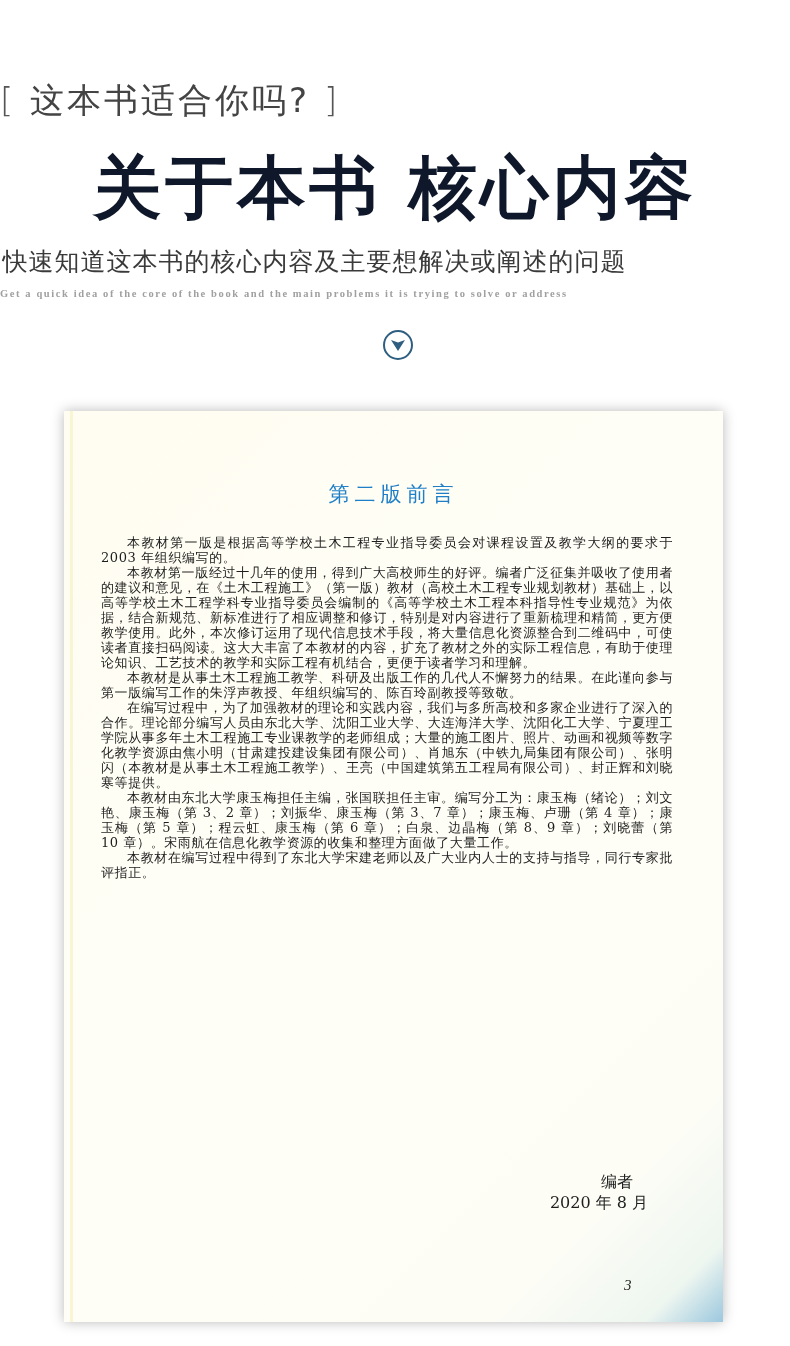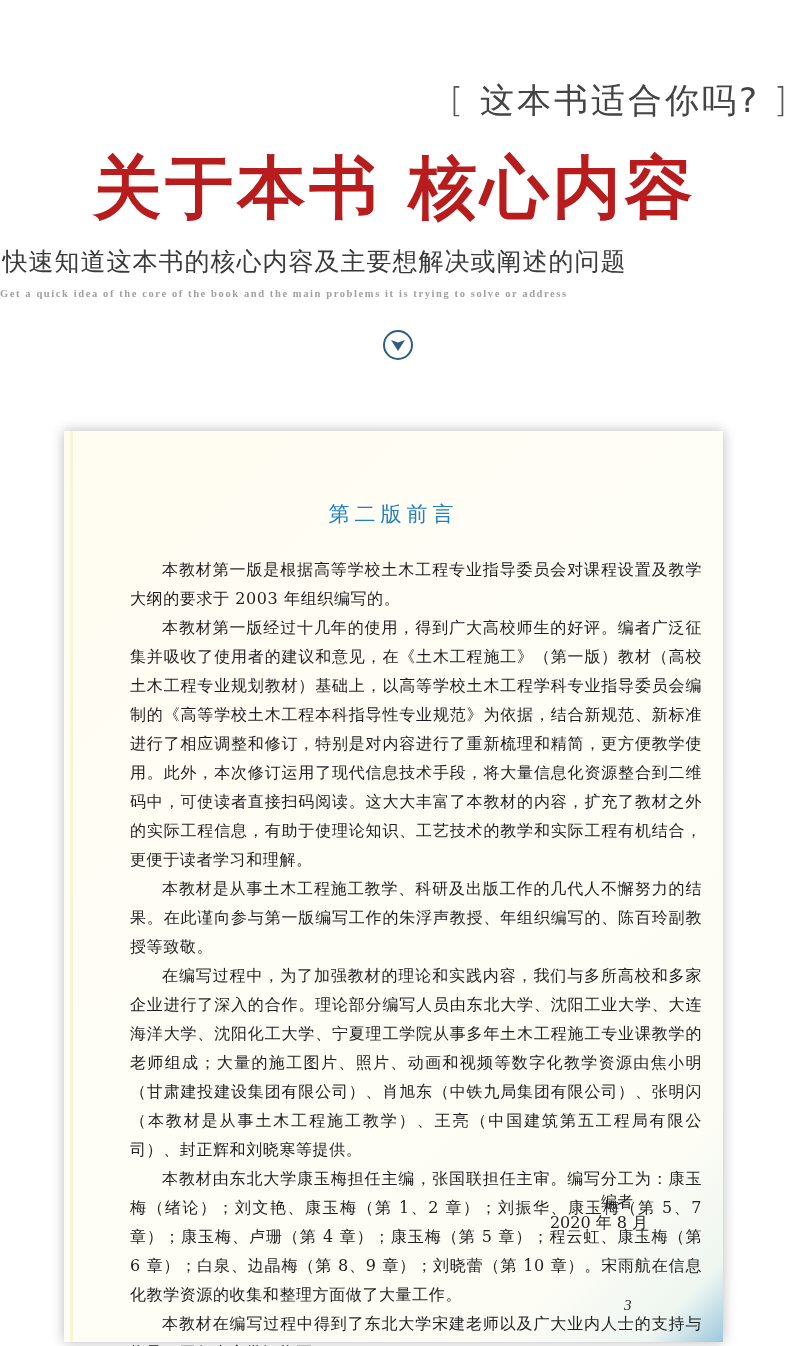--- a/index.html
+++ b/index.html
@@ -1,64 +1,63 @@
 <!DOCTYPE html>
 <html><head>
   <meta charset="utf-8">
   <style>
     html, body { margin: 0; padding: 0; }
     body {
       width: 790px; height: 1346px; background: #ffffff; position: relative; overflow: hidden;
       font-family: "DejaVu Serif", "Liberation Serif", serif;
     }
     .kicker {
-      position: absolute; top: 78px; left: 0; width: 790px; text-align: right;
+      position: absolute; top: 78px; left: 0; width: 790px; text-align: left;
       font-family: "DejaVu Sans", "Liberation Sans", sans-serif;
       font-size: 34px; color: #444444; letter-spacing: 3px; line-height: 44px;
     }
     .kicker .br { font-weight: 300; color: #555; }
     .main-title {
       position: absolute; top: 142px; left: 0; width: 790px; text-align: center;
       font-family: "DejaVu Serif", "Liberation Serif", serif;
-      font-size: 68px; font-weight: bold; color: #b91c1c; letter-spacing: 4px; line-height: 90px;
+      font-size: 68px; font-weight: bold; color: #0f172a; letter-spacing: 4px; line-height: 90px;
     }
     .subtitle-cn {
       position: absolute; top: 244px; left: 0; width: 629px; text-align: center;
       font-family: "DejaVu Serif", "Liberation Serif", serif;
       font-size: 25px; color: #3a3a3a; letter-spacing: 1px; line-height: 36px;
     }
     .subtitle-en {
       position: absolute; top: 286px; left: 0; width: 790px; text-align: left;
       font-family: "Liberation Serif", "DejaVu Serif", serif;
       font-size: 10.5px; color: #a0a0a0; letter-spacing: 1.6px; font-weight: bold; line-height: 16px;
     }
     .down-btn {
       position: absolute; left: 383px; top: 330px; width: 30px; height: 30px;
       box-sizing: border-box; border: 2px solid #2e5e80; border-radius: 50%;
     }
     .down-btn svg { position: absolute; left: 5px; top: 5px; }
     .page {
       position: absolute; left: 64px; top: 411px; width: 659px; height: 911px;
       background: linear-gradient(135deg, #fffdf1 0%, #fffef6 40%, #fdfdf6 85%, #eef6f0 95%, #9cc8de 100%);
       box-shadow: 0 0 12px rgba(0,0,0,0.28);
-      margin-top: 20px;
     }
     .page::before {
       content: ""; position: absolute; left: 6px; top: 0; bottom: 0; width: 3px;
       background: rgba(245, 238, 190, 0.6);
     }
     .doc-title {
       position: absolute; top: 68px; left: 0; width: 659px; text-align: center;
       font-family: "DejaVu Sans", "Liberation Sans", sans-serif;
       font-size: 21px; color: #1e7fc8; letter-spacing: 5px; line-height: 30px;
     }
     .body-text {
-      position: absolute; top: 124px; left: 66px; width: 572px;
+      position: absolute; top: 124px; left: 37px; width: 572px;
       font-family: "DejaVu Serif", "Liberation Serif", serif;
-      font-size: 16px; color: #1e1e1e; line-height: 29px; text-align: justify;
+      font-size: 13px; color: #1e1e1e; line-height: 15px; text-align: justify;
       letter-spacing: 0.6px;
     }
     .body-text p { margin: 0; text-indent: 2em; }
     .signature {
       position: absolute; top: 760px; left: 470px; width: 130px; text-align: center;
       font-family: "DejaVu Serif", "Liberation Serif", serif;
       font-size: 16px; color: #1e1e1e; line-height: 21px;
     }
     .signature .author { padding-left: 36px; }
     .page-number {
@@ -89,21 +88,21 @@
 </div>
 
 <div class="page">
   <div class="doc-title">第二版前言</div>
 
   <div class="body-text">
     <p>本教材第一版是根据高等学校土木工程专业指导委员会对课程设置及教学大纲的要求于 2003 年组织编写的。</p>
     <p>本教材第一版经过十几年的使用，得到广大高校师生的好评。编者广泛征集并吸收了使用者的建议和意见，在《土木工程施工》（第一版）教材（高校土木工程专业规划教材）基础上，以高等学校土木工程学科专业指导委员会编制的《高等学校土木工程本科指导性专业规范》为依据，结合新规范、新标准进行了相应调整和修订，特别是对内容进行了重新梳理和精简，更方便教学使用。此外，本次修订运用了现代信息技术手段，将大量信息化资源整合到二维码中，可使读者直接扫码阅读。这大大丰富了本教材的内容，扩充了教材之外的实际工程信息，有助于使理论知识、工艺技术的教学和实际工程有机结合，更便于读者学习和理解。</p>
     <p>本教材是从事土木工程施工教学、科研及出版工作的几代人不懈努力的结果。在此谨向参与第一版编写工作的朱浮声教授、年组织编写的、陈百玲副教授等致敬。</p>
     <p>在编写过程中，为了加强教材的理论和实践内容，我们与多所高校和多家企业进行了深入的合作。理论部分编写人员由东北大学、沈阳工业大学、大连海洋大学、沈阳化工大学、宁夏理工学院从事多年土木工程施工专业课教学的老师组成；大量的施工图片、照片、动画和视频等数字化教学资源由焦小明（甘肃建投建设集团有限公司）、肖旭东（中铁九局集团有限公司）、张明闪（本教材是从事土木工程施工教学）、王亮（中国建筑第五工程局有限公司）、封正辉和刘晓寒等提供。</p>
-    <p>本教材由东北大学康玉梅担任主编，张国联担任主审。编写分工为：康玉梅（绪论）；刘文艳、康玉梅（第 1、2 章）；刘振华、康玉梅（第 5、7 章）；康玉梅、卢珊（第 4 章）；康玉梅（第 5 章）；程云虹、康玉梅（第 6 章）；白泉、边晶梅（第 8、9 章）；刘晓蕾（第 10 章）。宋雨航在信息化教学资源的收集和整理方面做了大量工作。</p>
+    <p>本教材由东北大学康玉梅担任主编，张国联担任主审。编写分工为：康玉梅（绪论）；刘文艳、康玉梅（第 3、2 章）；刘振华、康玉梅（第 3、7 章）；康玉梅、卢珊（第 4 章）；康玉梅（第 5 章）；程云虹、康玉梅（第 6 章）；白泉、边晶梅（第 8、9 章）；刘晓蕾（第 10 章）。宋雨航在信息化教学资源的收集和整理方面做了大量工作。</p>
     <p>本教材在编写过程中得到了东北大学宋建老师以及广大业内人士的支持与指导，同行专家批评指正。</p>
   </div>
 
   <div class="signature">
     <div class="author">编者</div>
     <div>2020 年 8 月</div>
   </div>
 
   <div class="page-number">3</div>
 </div>

